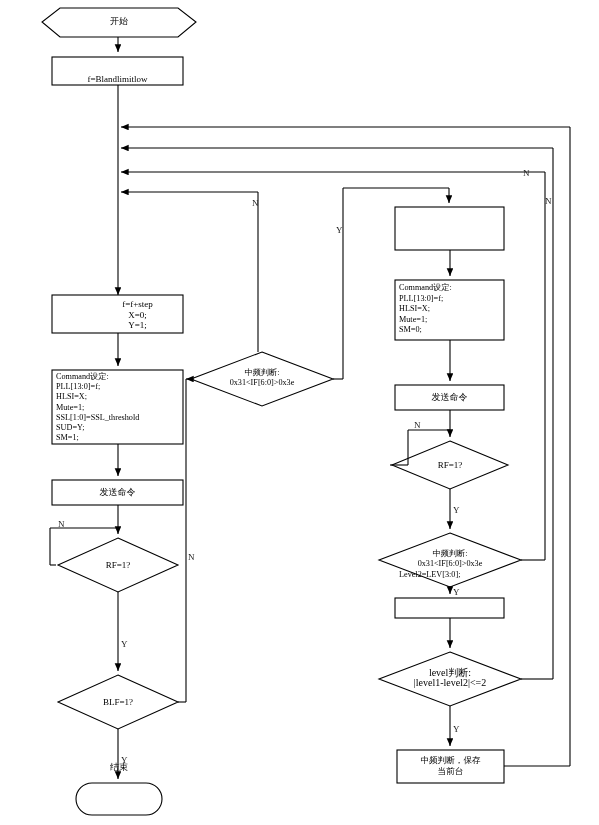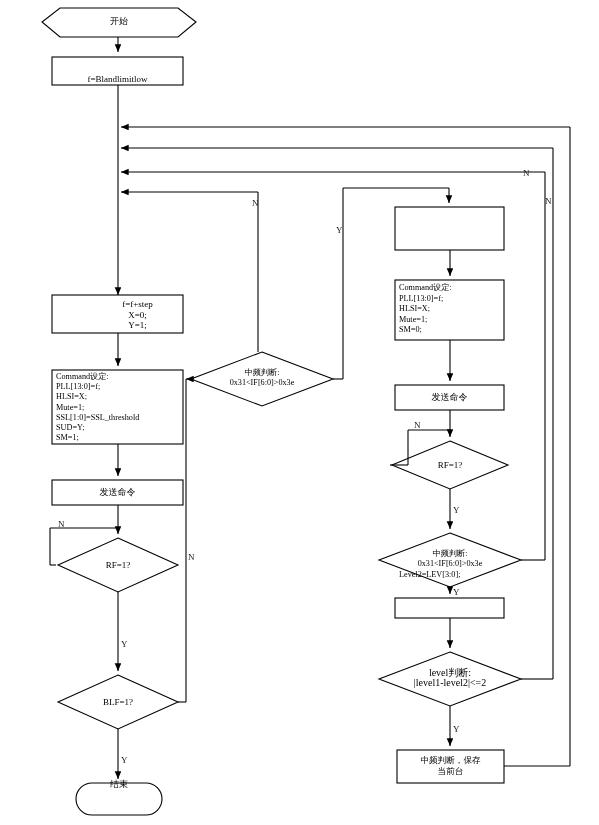--- a/index.html
+++ b/index.html
@@ -165,21 +165,21 @@
 SSL[1:0]=SSL_threshold
 SUD=Y;
 SM=1;</div>
 
   <div class="node-text" style="left:52px; top:487px; width:131px;">发送命令</div>
 
   <div class="node-text" style="left:78px; top:560px; width:80px;">RF=1?</div>
 
   <div class="node-text" style="left:78px; top:697px; width:80px;">BLF=1?</div>
 
-  <div class="node-text" style="left:76px; top:779px; width:86px;">结束</div>
+  <div class="node-text" style="left:76px; top:762px; width:86px;">结束</div>
 
   <div class="node-text" style="left:192px; top:368px; width:140px; font-size:8.2px; line-height:10px;">中频判断:
 0x31&lt;IF[6:0]&gt;0x3e</div>
 
 
   <div class="node-text left" style="left:399px; top:283px; width:104px; font-size:8.2px; line-height:10.5px;">Command设定:
 PLL[13:0]=f;
 HLSI=X;
 Mute=1;
 SM=0;</div>

